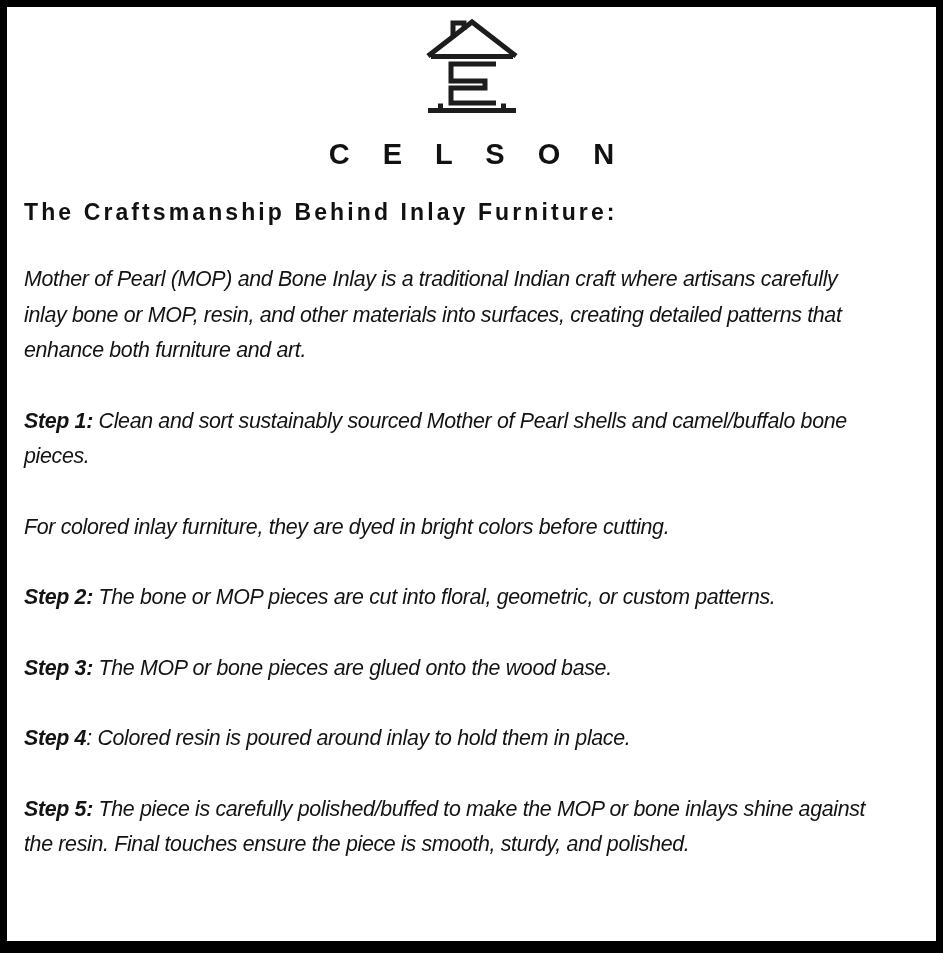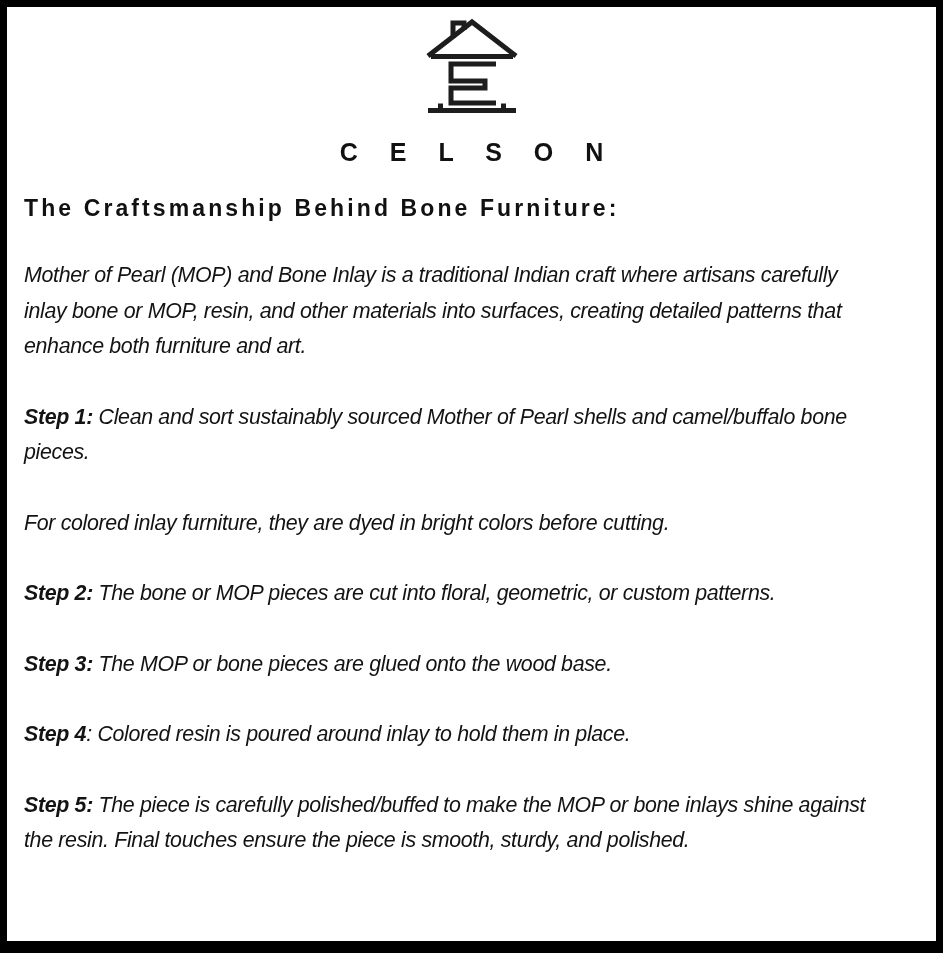--- a/index.html
+++ b/index.html
@@ -42,21 +42,21 @@
     padding-top: 6px;
   }
   .logo-mark {
     display: block;
     width: 96px;
     height: 100px;
   }
   .brand-name {
     margin-top: 22px;
     font-family: "Liberation Sans", sans-serif;
-    font-size: 25px;
+    font-size: 29px;
     font-weight: 700;
     letter-spacing: 12.5px;
     text-indent: 12.5px;
     color: #111111;
     line-height: 1;
   }
 
   
   .doc-heading {
     margin: 31px 0 0 9px;
@@ -117,21 +117,21 @@
         <g fill="#1d1d1d">
 
           <rect x="4" y="90" width="88" height="5"></rect>
           <rect x="14" y="85.5" width="5" height="5"></rect>
           <rect x="77" y="85.5" width="5" height="5"></rect>
         </g>
       </svg>
       <div class="brand-name">C E L S O N</div>
     </div>
 
-    <div class="doc-heading">The Craftsmanship Behind Bone Furniture:</div>
+    <div class="doc-heading">The Craftsmanship Behind Inlay Furniture:</div>
 
     <div class="body-copy">
 
       <p class="para gap-intro">
         <span>Mother of Pearl (MOP) and Bone Inlay is a traditional Indian craft where artisans carefully inlay bone or MOP, resin, and other materials into surfaces, creating detailed patterns that enhance both furniture and art.</span>
       </p>
 
       <p class="para gap-step">
         <b>Step 1:</b><span> Clean and sort sustainably sourced Mother of Pearl shells and camel/buffalo bone pieces.</span>
       </p>

